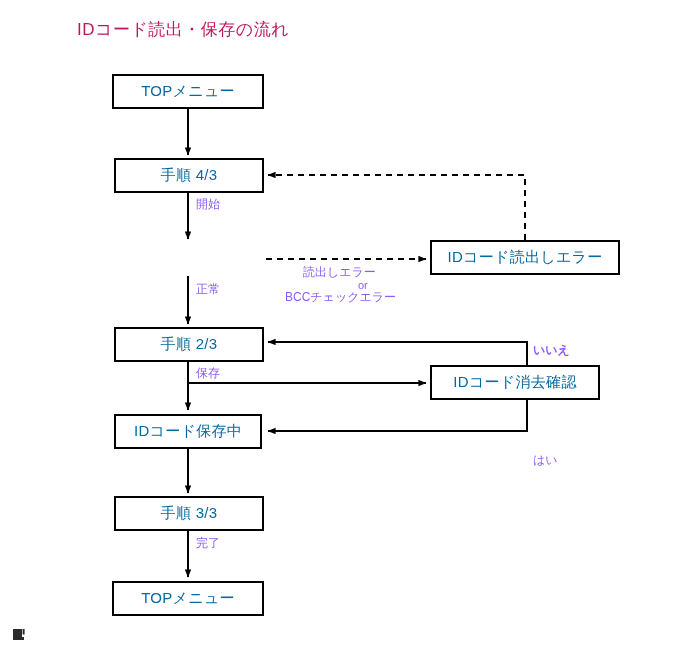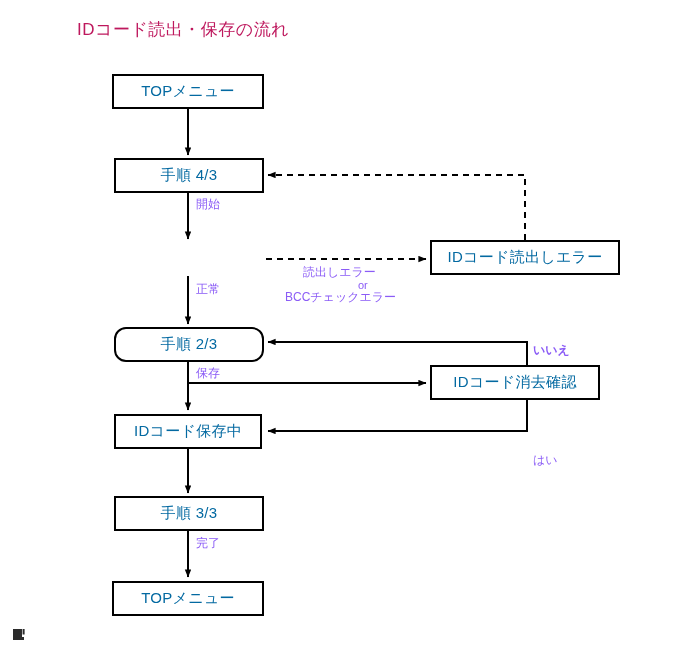--- a/index.html
+++ b/index.html
@@ -103,21 +103,21 @@
     <line x1="188" y1="530" x2="188" y2="577" stroke="#000000" stroke-width="2" marker-end="url(#arrow)"></line>
   </svg>
 
   <div class="node" style="left:112px; top:74px; width:152px; height:35px;">TOPメニュー</div>
 
   <div class="node" style="left:114px; top:158px; width:150px; height:35px;">手順 4/3</div>
 
 
   <div class="node" style="left:430px; top:240px; width:190px; height:35px;">IDコード読出しエラー</div>
 
-  <div class="node" style="left:114px; top:327px; width:150px; height:35px;border-radius:12px;">手順 2/3</div>
+  <div class="node" style="left:114px; top:327px; width:150px; height:35px;">手順 2/3</div>
 
   <div class="node" style="left:430px; top:365px; width:170px; height:35px;">IDコード消去確認</div>
 
   <div class="node" style="left:114px; top:414px; width:148px; height:35px;">IDコード保存中</div>
 
   <div class="node" style="left:114px; top:496px; width:150px; height:35px;text-align:right;">手順 3/3</div>
 
   <div class="node" style="left:112px; top:581px; width:152px; height:35px;">TOPメニュー</div>
 
   <div class="edge-label" style="left:196px; top:198px;">開始</div>

